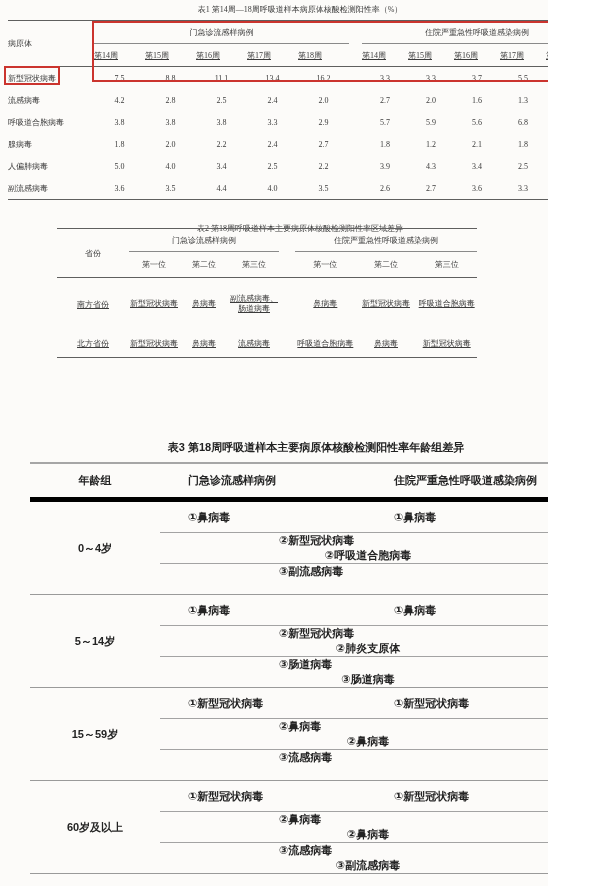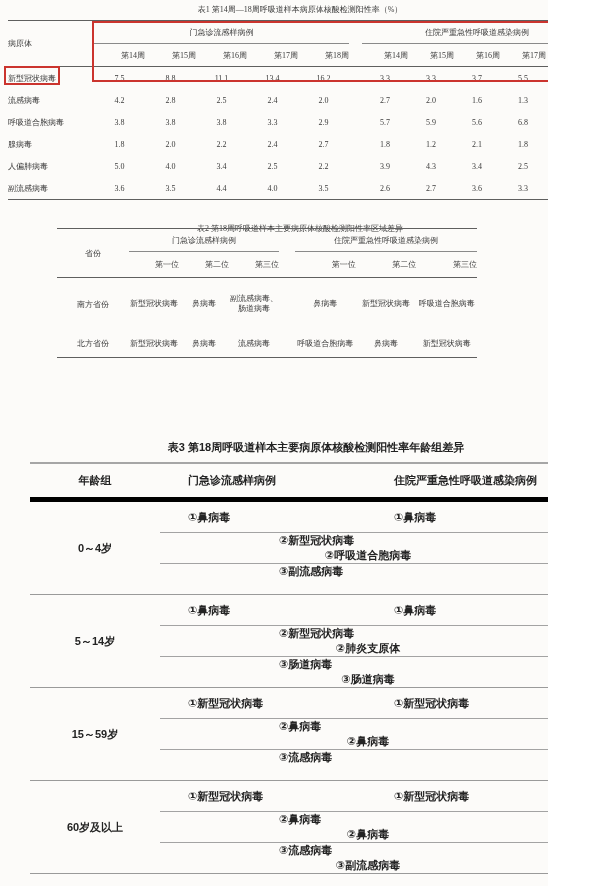--- a/index.html
+++ b/index.html
@@ -8,21 +8,21 @@
   .t-title{position:absolute;left:0;width:600px;text-align:center;font-size:8px;color:#3a3a3a;}
   
   .t1{position:absolute;left:8px;top:20px;width:584px;border-top:1px solid #5f5f5f;border-bottom:1px solid #5f5f5f;font-size:8px;}
   .t1-head{display:flex;border-bottom:1px solid #5f5f5f;}
   .t1-label{width:86px;display:flex;align-items:center;}
   .t1-g1{width:255px;}
   .t1-gapc{width:13px;}
   .t1-g2{width:230px;}
   .grp-name{height:22px;line-height:23px;text-align:center;border-bottom:1px solid #8a8a8a;}
   .weeks{display:flex;height:22px;align-items:center;}
-  .weeks span{flex:1;text-align:right;}
+  .weeks span{flex:1;text-align:left;text-decoration:underline;}
   .t1-row{display:flex;height:22px;align-items:center;}
   .t1-row .grpcells{display:flex;}
   .t1-row .grpcells span{flex:1;text-align:center;}
   .g1c{width:255px;}
   .g2c{width:230px;}
   
   .red-big{position:absolute;left:92px;top:21px;width:486px;height:61px;border:2px solid #cb342e;box-sizing:border-box;}
   .red-small{position:absolute;left:4px;top:66px;width:56px;height:19px;border:2px solid #cb342e;box-sizing:border-box;}
   
   .backtop{position:absolute;left:561px;top:151px;width:34px;height:34px;background:#878787;border-radius:2px;
@@ -30,22 +30,22 @@
   .backtop svg{display:block;margin-bottom:2px;}
   .backtop .bt-label{font-size:6px;color:#ffffff;line-height:7px;letter-spacing:0;font-family:"Liberation Sans",sans-serif;white-space:nowrap;}
   
   .t2{position:absolute;left:57px;top:228px;width:420px;border-top:1px solid #5f5f5f;border-bottom:1px solid #5f5f5f;font-size:8px;}
   .t2-head{display:flex;border-bottom:1px solid #5f5f5f;}
   .t2-label{width:72px;display:flex;align-items:center;justify-content:center;}
   .t2-g1{width:150px;}
   .t2-gapc{width:16px;}
   .t2-g2{width:182px;}
   .ranks{display:flex;height:25px;align-items:center;}
-  .ranks span{flex:1;text-align:right;}
-  .t2-row{display:flex;align-items:center;}
+  .ranks span{flex:1;text-align:center;}
+  .t2-row{display:flex;align-items:center;text-decoration:underline;}
   .t2-row .grpcells{display:flex;align-items:center;}
   .t2-row .grpcells span{flex:1;text-align:center;line-height:10px;}
   .t2-row-south{height:52px;}
   .t2-row-north{height:27px;}
   .g1x{width:150px;}
   .g2x{width:182px;}
   .t2-notes{position:absolute;left:0;top:353px;width:600px;text-align:center;font-size:8px;line-height:22px;color:#404040;}
   
   .t3-title{position:absolute;left:16px;top:440px;width:600px;text-align:center;font-size:11px;font-weight:700;color:#222;
             font-family:"Liberation Sans","DejaVu Sans",sans-serif;}

